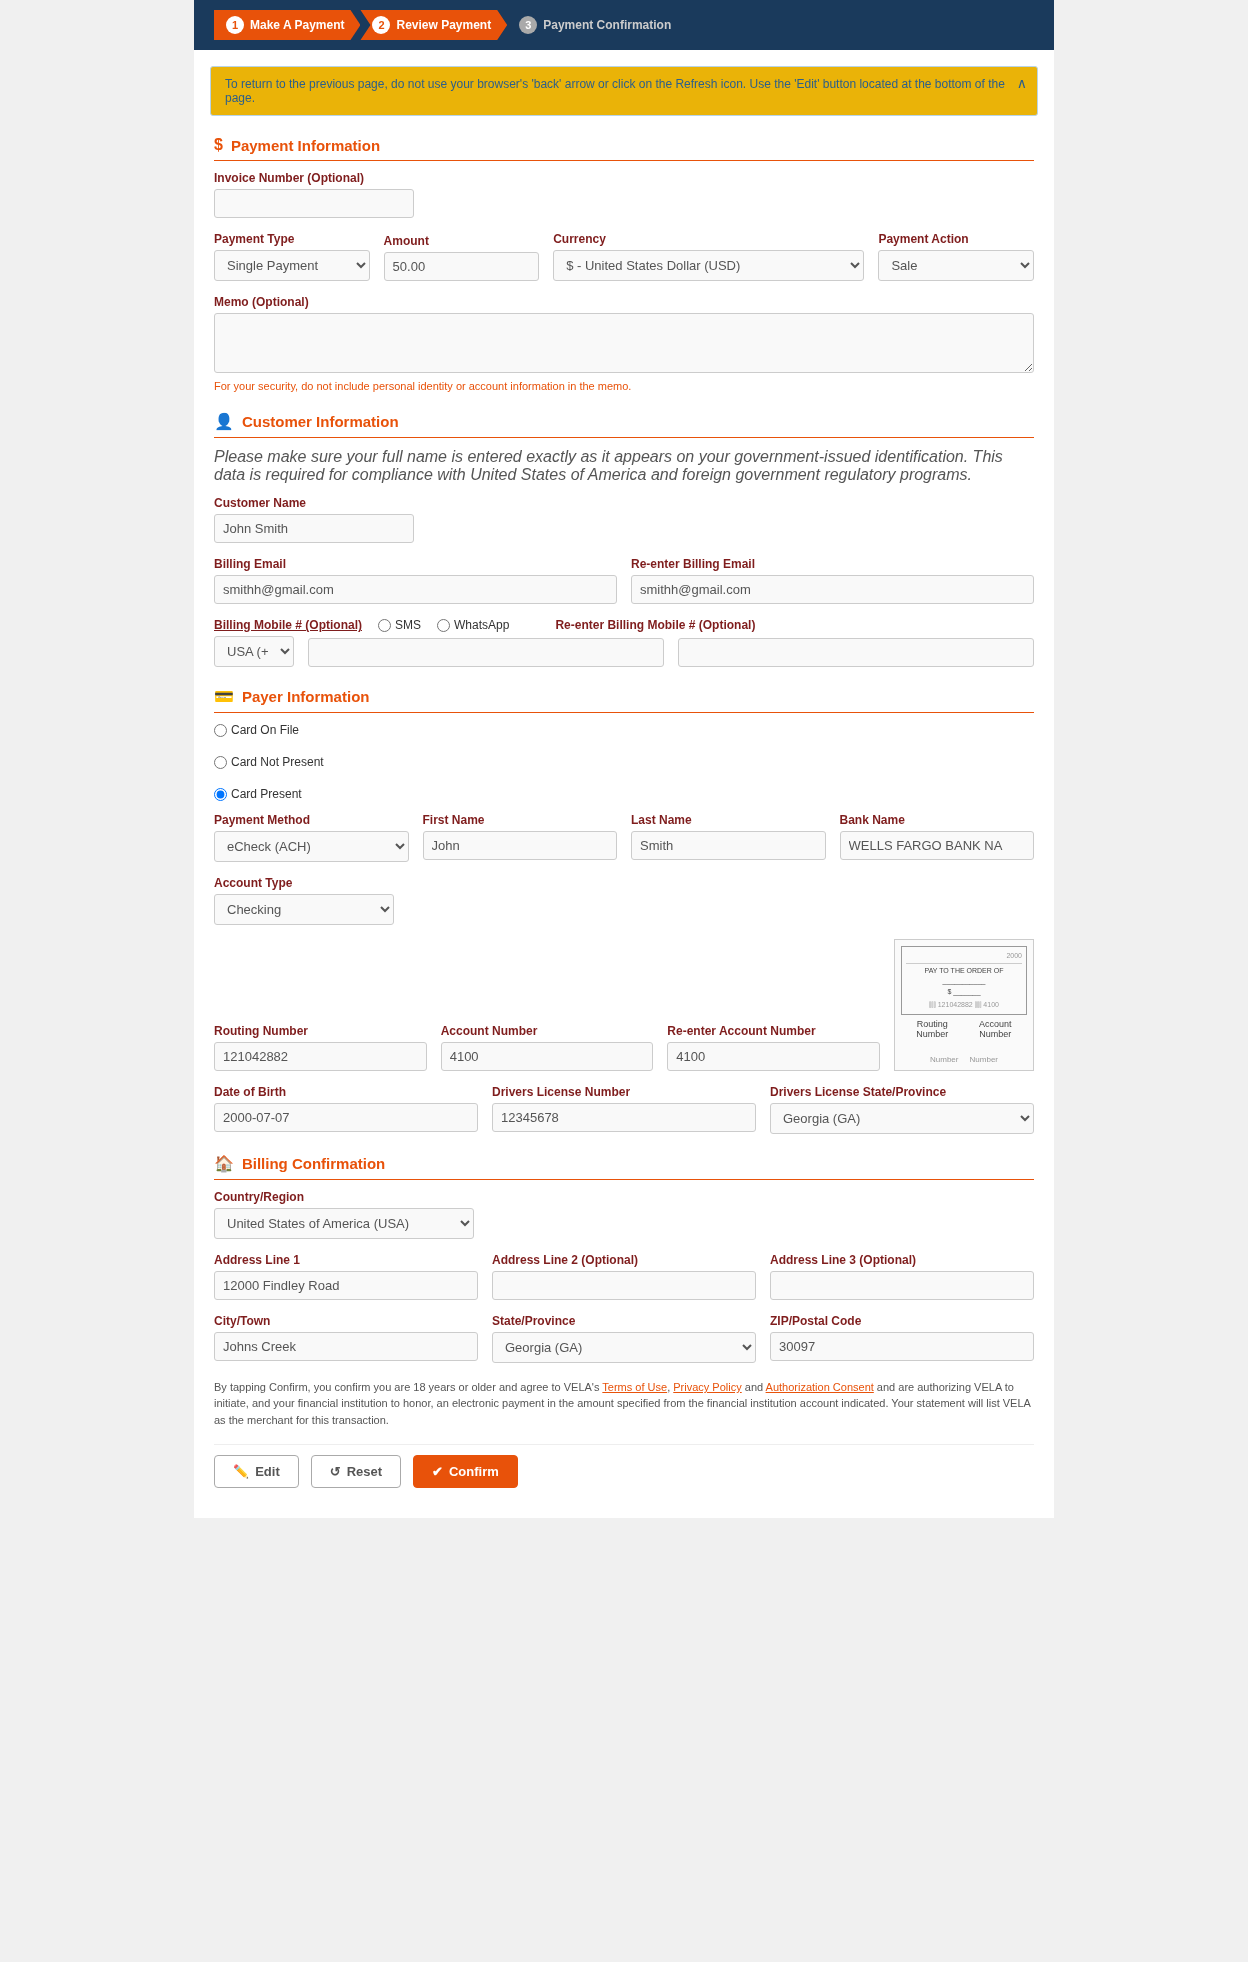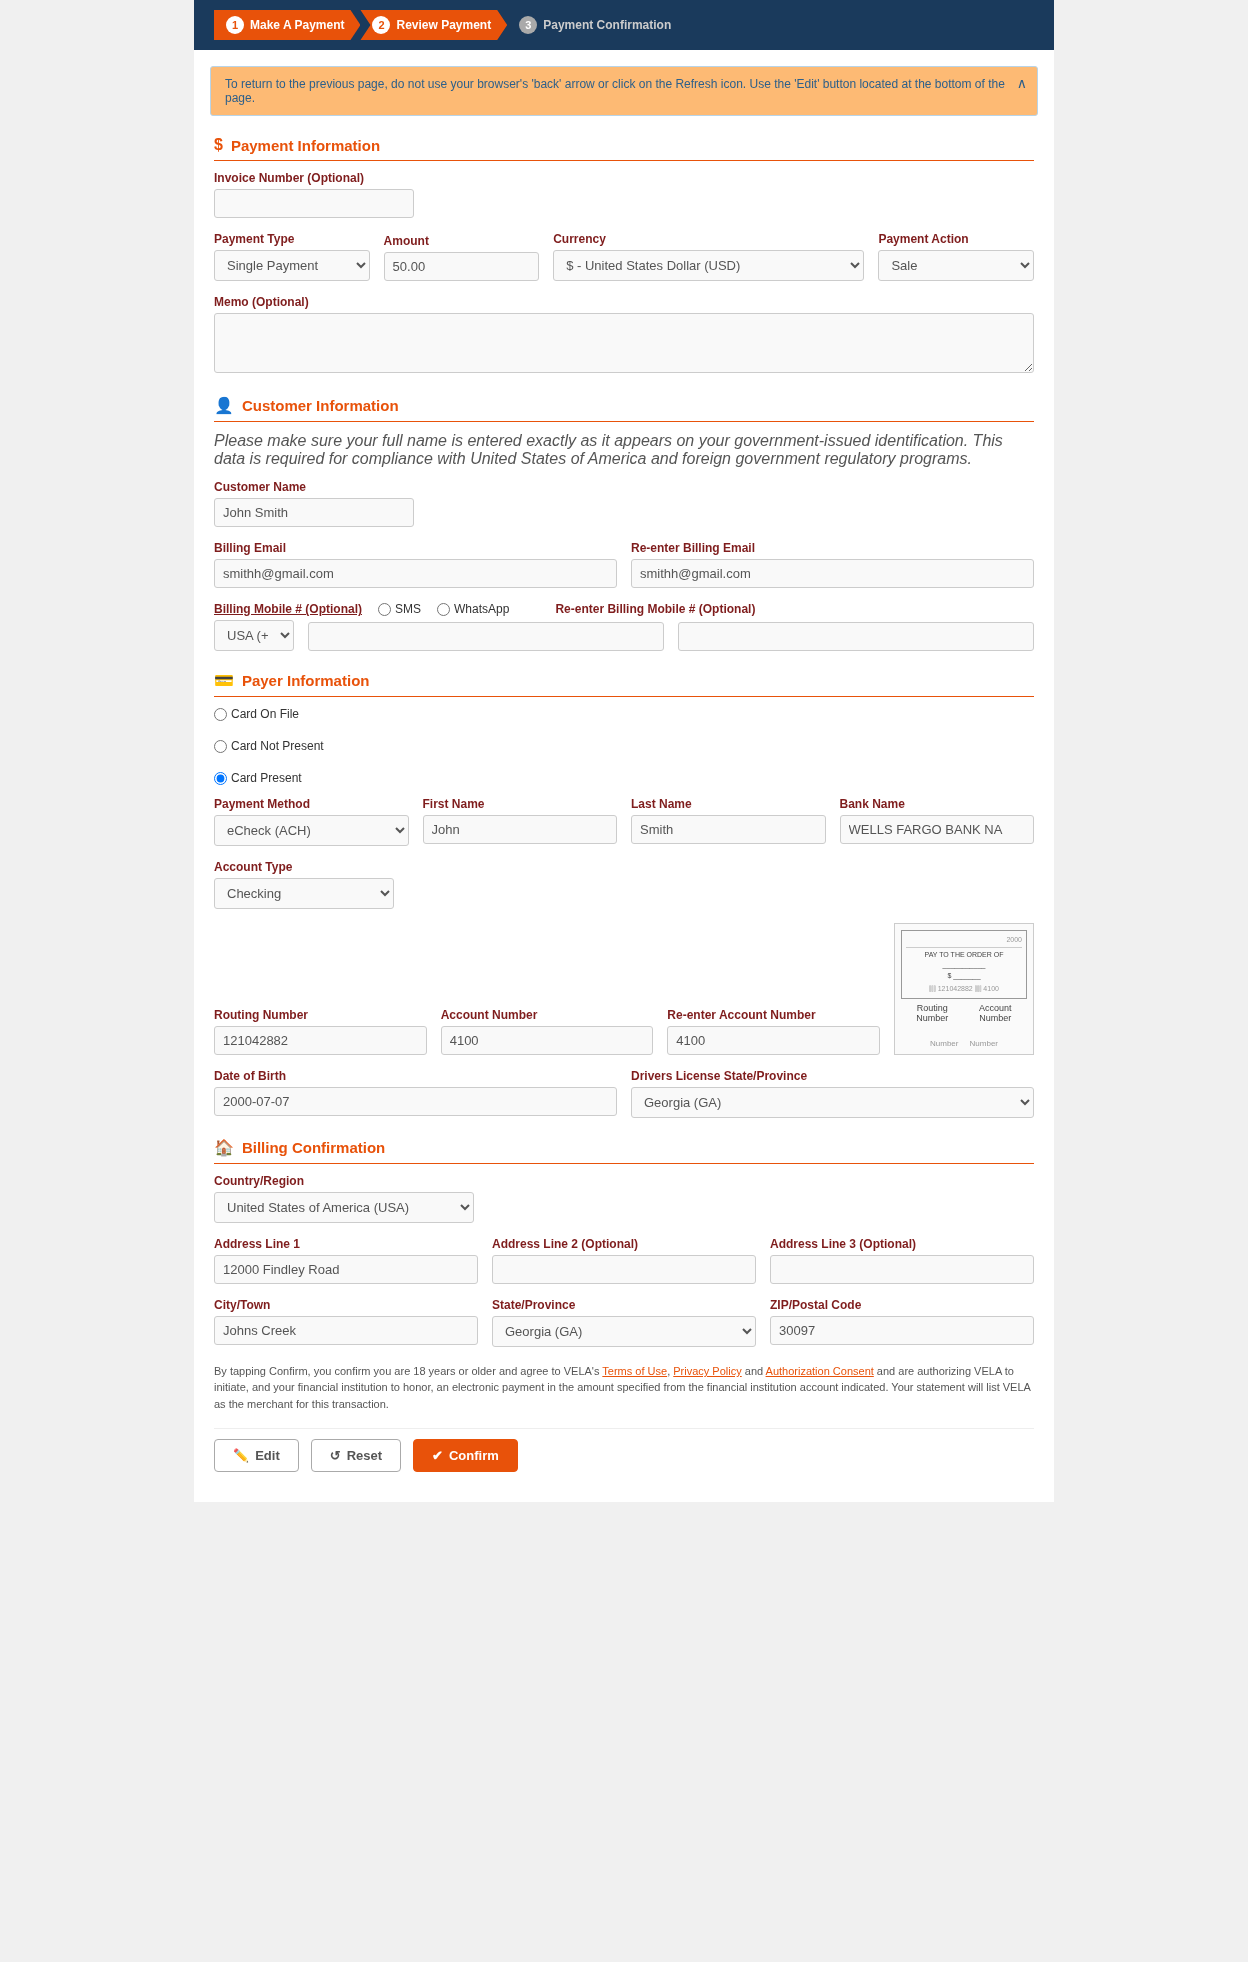--- a/index.html
+++ b/index.html
@@ -48,21 +48,21 @@
       font-weight: bold;
       margin-right: 6px;
     }
     .step.inactive-step .step-num {
       background: #aaa;
       color: #fff;
     }
 
     
     .info-banner {
-      background: #fdba74;
+      background: #eab308;
       border: 1px solid #b8d4e8;
       margin: 16px;
       padding: 10px 14px;
       font-size: 12px;
       color: #2c5f8a;
       border-radius: 3px;
       position: relative;
     }
     .info-banner .collapse-btn {
       position: absolute;
@@ -262,20 +262,21 @@
         <select class="field-input">
           <option>Sale</option>
           <option>Authorization</option>
         </select>
       </div>
     </div>
 
     <div class="field-group" style="margin-top:14px;">
       <label class="field-label">Memo (Optional)</label>
       <textarea class="field-input" style=""></textarea>
+      <div class="memo-note">For your security, do not include personal identity or account information in the memo.</div>
     </div>
 
     <div class="section-header">
       <span class="section-icon">👤</span>
       <span>Customer Information</span>
     </div>
 
     <p class="compliance-note">Please make sure your full name is entered exactly as it appears on your government-issued identification. This data is required for compliance with United States of America and foreign government regulatory programs.</p>
 
     <div class="field-group">
@@ -394,20 +395,24 @@
         <div style="text-align:center; font-size:8px; color:#999;margin-top:16px;">Number &nbsp;&nbsp;&nbsp; Number</div>
       </div>
     </div>
 
     <div class="field-row" style="margin-top:14px;">
       <div class="field-col">
         <label class="field-label">Date of Birth</label>
         <input type="text" class="field-input" value="2000-07-07" style="">
       </div>
       <div class="field-col">
+        <label class="field-label">Drivers License Number</label>
+        <input type="text" class="field-input" value="12345678" style="">
+      </div>
+      <div class="field-col">
         <label class="field-label">Drivers License State/Province</label>
         <select class="field-input">
           <option>Georgia (GA)</option>
           <option>Alabama (AL)</option>
           <option>Florida (FL)</option>
           <option>California (CA)</option>
         </select>
       </div>
     </div>
 

